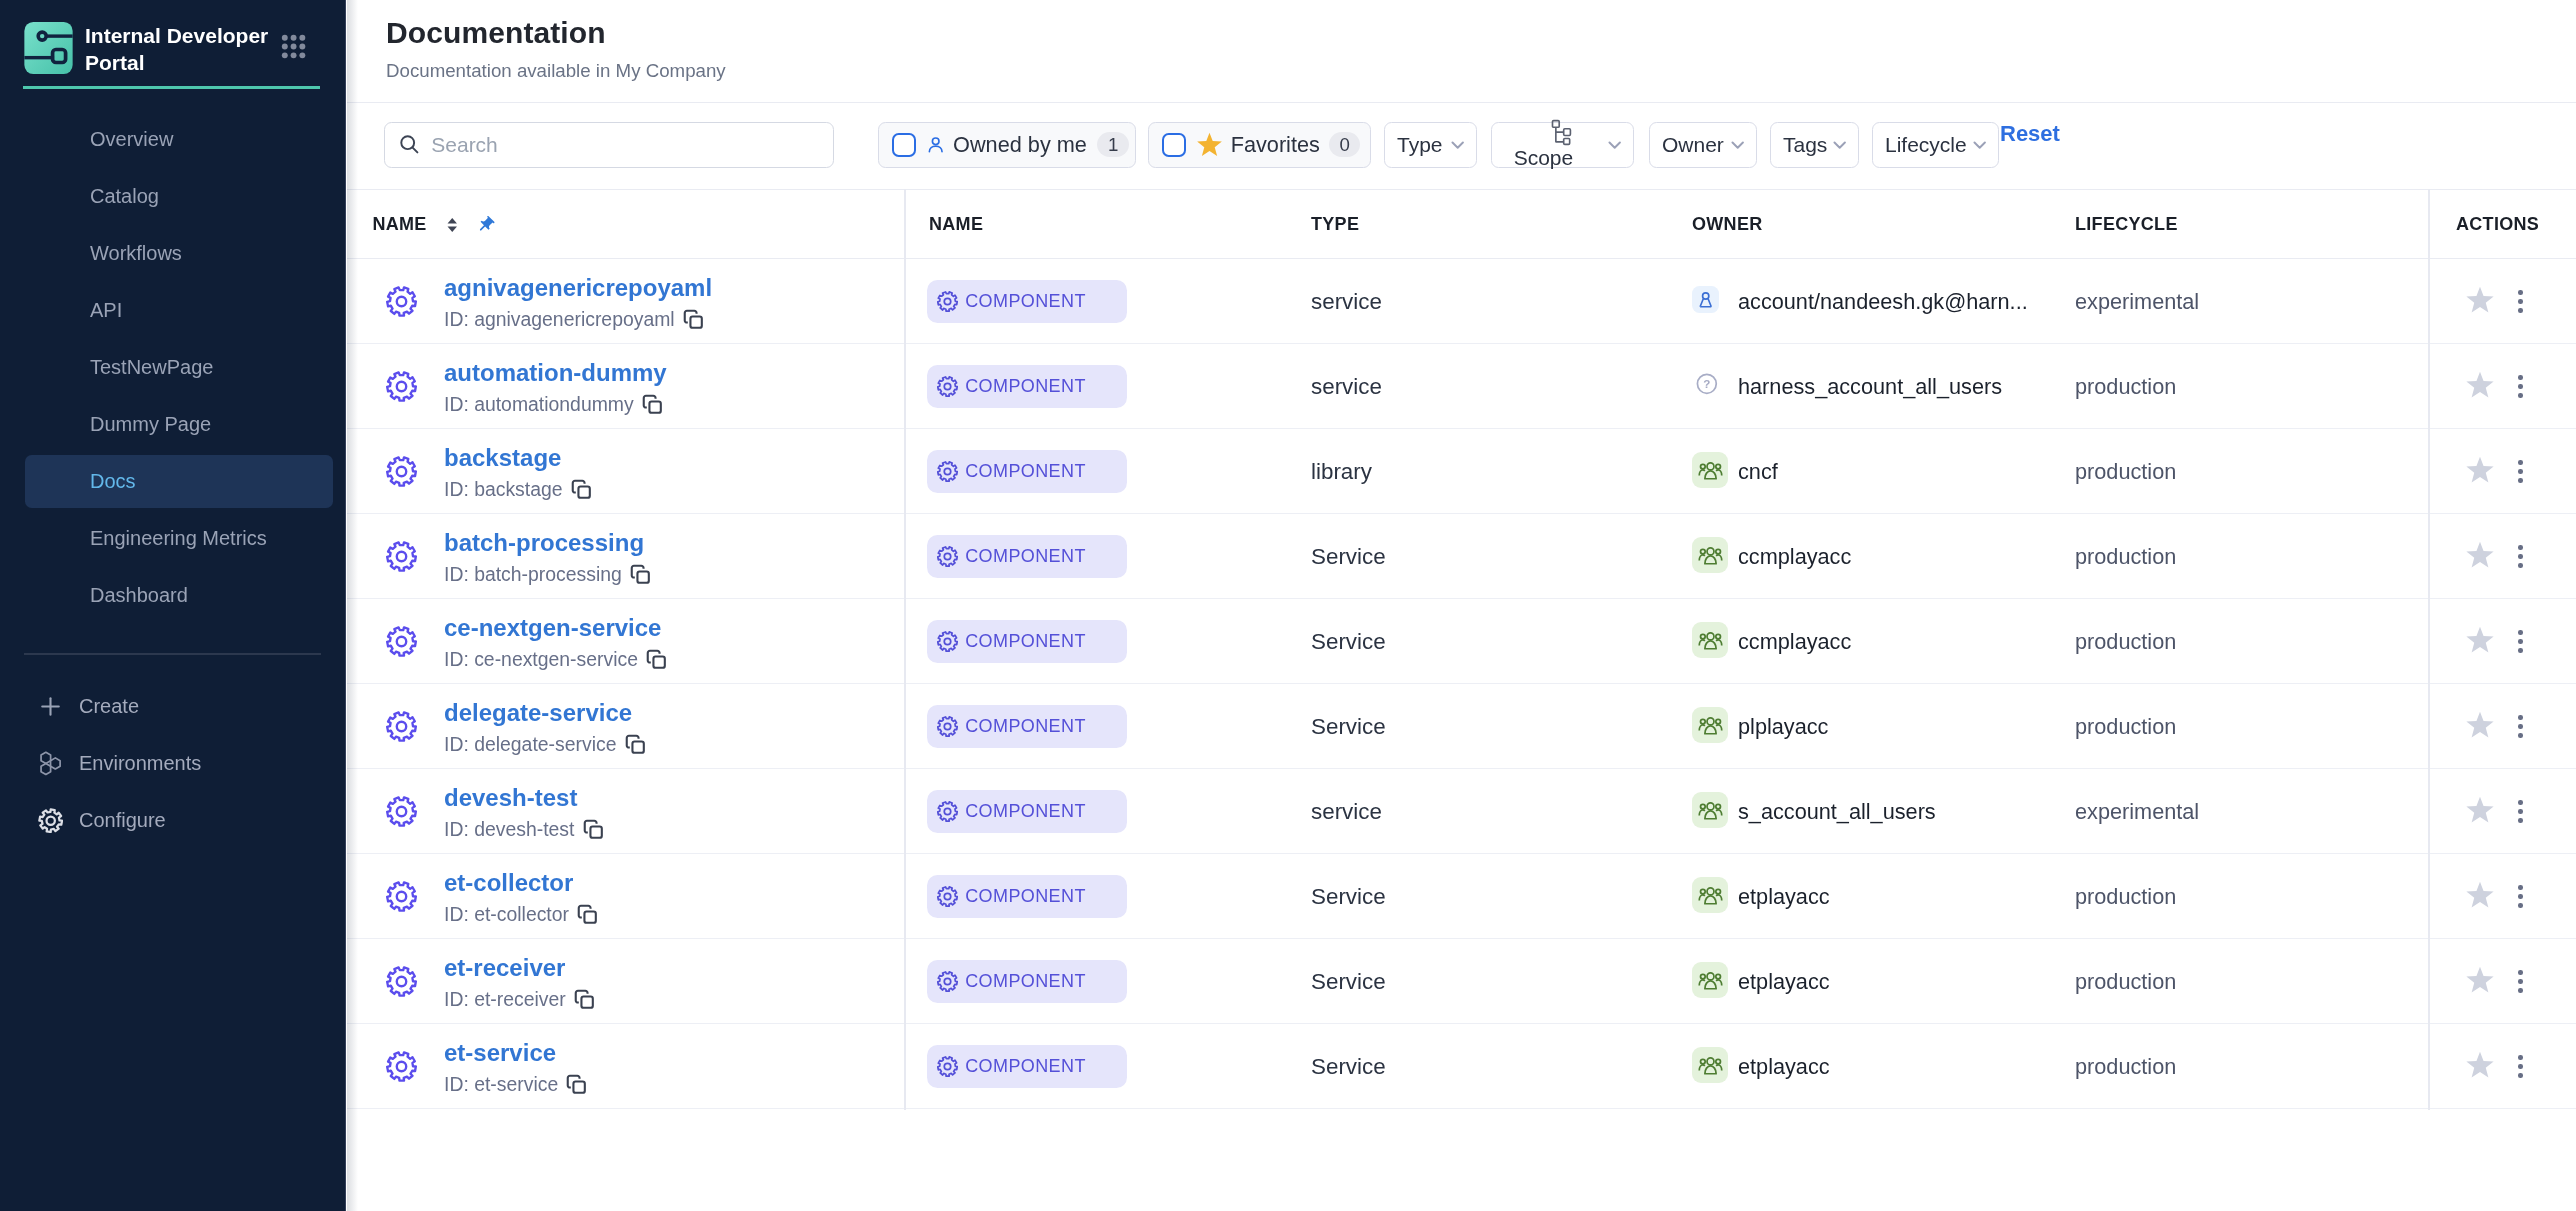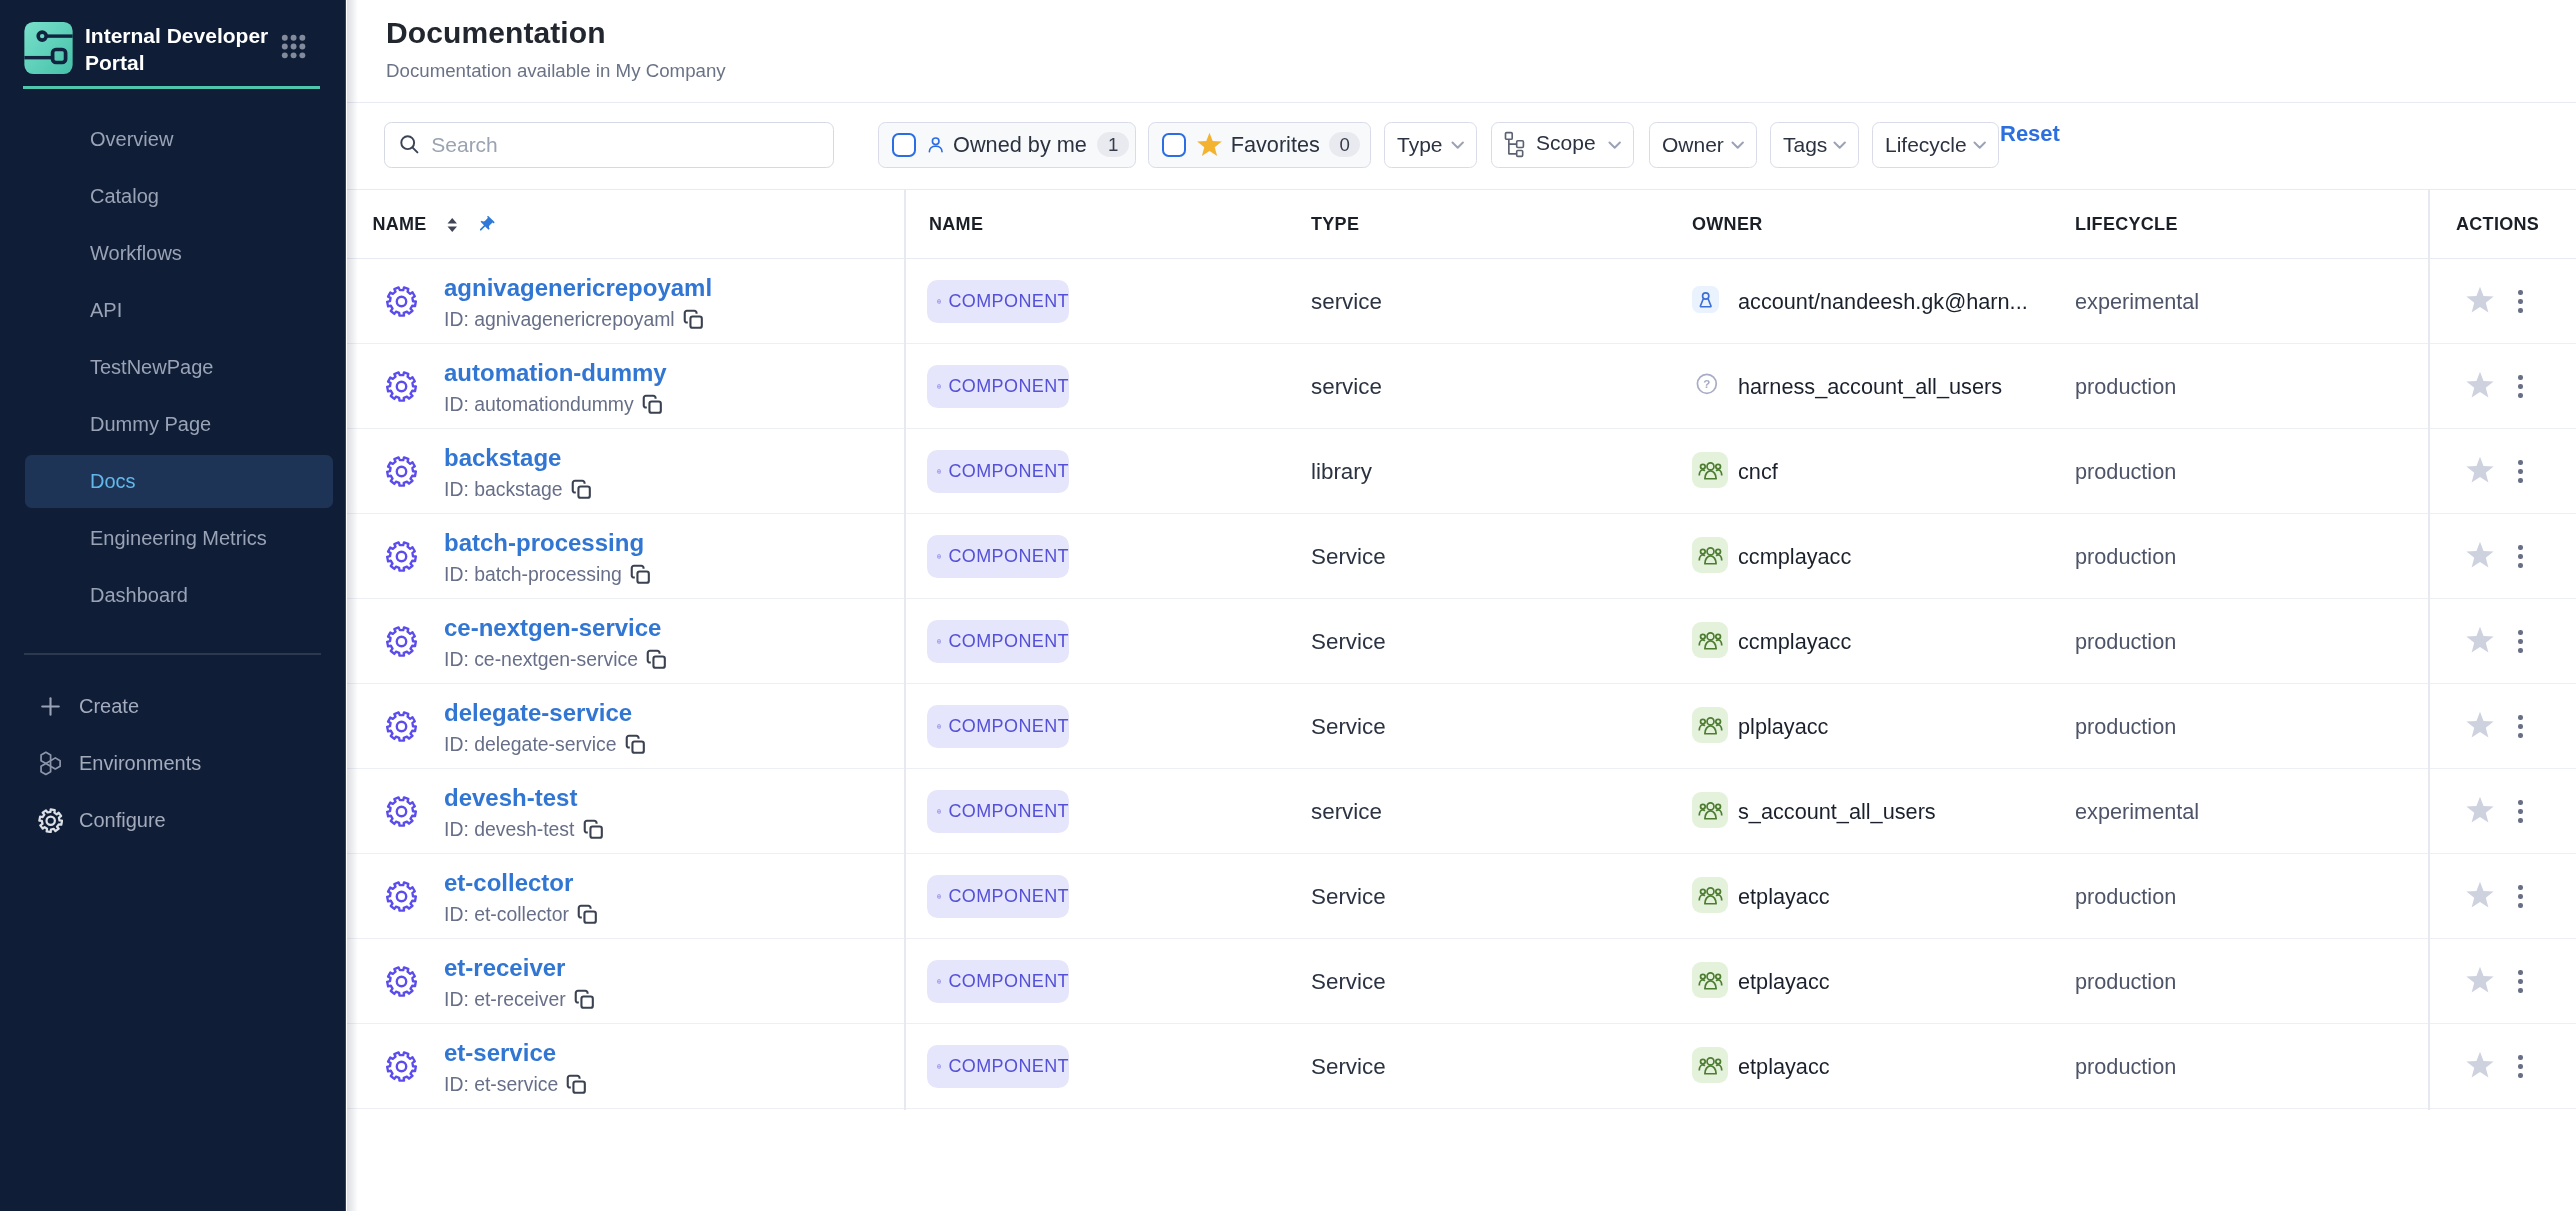--- a/index.html
+++ b/index.html
@@ -32,21 +32,21 @@
 .ddchip { justify-content:space-between; padding:0 12px; }
 .reset { position:absolute; left:1653px; top:8px; height:46px; display:flex; align-items:center; font-size:22px; font-weight:700; color:#2e6fe0; }
 .thead { position:relative; height:69px; font-size:18px; font-weight:700; color:#1a1f28; letter-spacing:0.3px; border-bottom:1.5px solid #e9ebf2;}
 .thead div { position:absolute; top:0; height:69px; display:flex; align-items:center; }
 .vline { position:absolute; width:1.5px; background:#e7e9f1; top:189px; height:921px; z-index:3;}
 .row { position:relative; height:85px; border-bottom:1.5px solid #edeff5; }
 .gear { position:absolute; left:39px; top:27px; }
 .rname { position:absolute; left:97px; top:15.7px; font-size:24px; font-weight:700; color:#3276d3; line-height:25.4px;}
 .rid { position:absolute; left:97px; top:49px; font-size:19.4px; color:#676f88; line-height:22.4px; display:flex; align-items:center;}
 .rid svg { margin-left:8.2px; }
-.kchip { position:absolute; left:580px; top:21px; height:43px; width:142px; border-radius:10.5px; background:#e5e5fb; color:#5450d8; display:flex; align-items:center; padding-left:9.7px; font-size:18px; letter-spacing:0.4px; }
+.kchip { position:absolute; left:580px; top:21px; height:43px; width:200px; border-radius:10.5px; background:#e5e5fb; color:#5450d8; display:flex; align-items:center; padding-left:9.7px; font-size:18px; letter-spacing:0.4px; }
 .kchip svg { margin-right:7.5px; }
 .rtype { position:absolute; left:964px; top:0; height:85px; display:flex; align-items:center; font-size:22.4px; color:#2b3342; }
 .obadge { position:absolute; left:1345px; top:23px; width:36px; height:36px; border-radius:9px; background:#e4f2dc; display:flex; align-items:center; justify-content:center; }
 .obadge.person { top:27px; width:27px; height:27px; border-radius:7.5px; background:#e9f2fd; }
 .oq { position:absolute; left:1349px; top:29px; }
 .rowner { position:absolute; left:1391px; top:0; height:85px; display:flex; align-items:center; font-size:21.7px; color:#1b212c; }
 .rlife { position:absolute; left:1728px; top:0; height:85px; display:flex; align-items:center; font-size:21.7px; color:#4d5468; }
 .astar { position:absolute; left:2118px; top:27px; }
 .kebab { position:absolute; left:2171px; top:31px; }
 .kebab div { width:4.5px; height:4.5px; border-radius:50%; background:#676e85; margin-bottom:4.5px; }
@@ -169,21 +169,21 @@
       <span style="margin-left:7.5px; font-size:21.7px;">Favorites</span>
       <span class="countbadge" style="margin-left:9px;">0</span>
     </div>
     <div class="chip ddchip" style="left:1004px; width:93px;">
         <span>Type</span>
         <svg width="13.4" height="8.2" viewBox="0 0 18 11" fill="none" stroke="#9ba1b7" stroke-width="2.6" stroke-linecap="round" stroke-linejoin="round">
           <polyline points="2,2 9,9 16,2"></polyline>
         </svg>
       </div>
     <div class="chip ddchip" style="left:1111px; width:143px;">
-        <span style="display:flex;align-items:flex-start;">
+        <span style="display:flex;align-items:flex-end;flex-direction:column;">
           <svg width="22.4" height="27" viewBox="0 0 30 36" fill="none" stroke="#5b6170" stroke-width="2.2" stroke-linejoin="round">
             <rect x="2" y="2" width="9" height="9" rx="1.5"></rect>
             <rect x="17" y="13" width="9" height="9" rx="1.5"></rect>
             <rect x="17" y="26" width="8" height="8" rx="1.5"></rect>
             <path d="M6.5 11 v19.5 h10.5 M6.5 17.5 h10.5"></path>
           </svg>
           <span style="margin-left:9.7px;">Scope</span>
         </span>
         <svg width="13.4" height="8.2" viewBox="0 0 18 11" fill="none" stroke="#9ba1b7" stroke-width="2.6" stroke-linecap="round" stroke-linejoin="round">
           <polyline points="2,2 9,9 16,2"></polyline>

